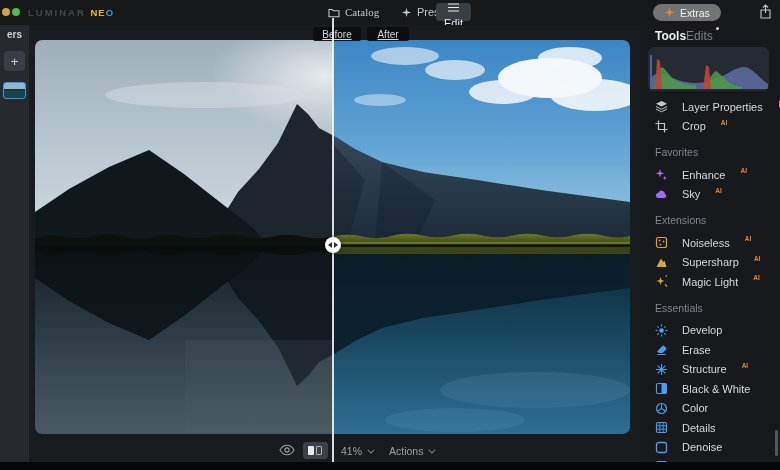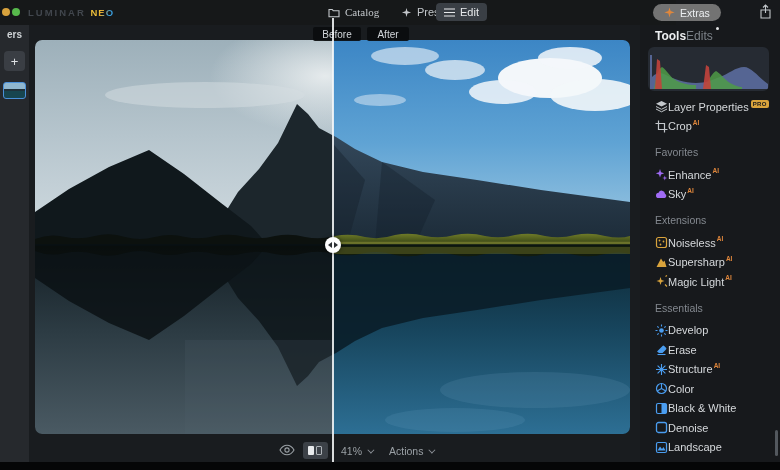--- a/index.html
+++ b/index.html
@@ -15,38 +15,38 @@
   #dot-amber { left:2px;  background:#d8a23d; }
   #dot-green { left:12px; background:#57b94c; }
   #logo { position:absolute; left:28px; top:7px; font-size:9.5px; font-weight:bold; letter-spacing:2px; color:#41464d; white-space:nowrap; }
   #logo .accent {
     background:linear-gradient(115deg,#f3c43a 35%,#e0a62e 50%,#3aa0e0 75%);
     -webkit-background-clip:text; background-clip:text; color:transparent; letter-spacing:1px;
   }
   .top-tab { position:absolute; top:3px; height:18px; display:flex; align-items:center; gap:5px;
              font-size:11px; color:#c3c7cb; padding:0 8px; border-radius:4px; cursor:default; }
   .top-tab.active { background:#3a3f45; color:#e8eaec; }
-  #tab-catalog { left:320px;font-family:Liberation Serif, serif; } #tab-presets { left:393px; } #tab-edit { left:436px; }
+  #tab-catalog { left:320px;font-family:Liberation Serif, serif; } #tab-presets { left:393px; } #tab-edit { left:436px;flex-direction:column; }
   #extras-btn { position:absolute; left:653px; top:4px; height:17px; display:flex; align-items:center; gap:5px;
                 background:#737373; border-radius:9px; padding:0 11px; font-size:10.5px; color:#eceef0; }
   #share-btn { position:absolute; left:759px; top:4px; }
   .ticon svg { display:block; }
   
   #layers-strip { position:absolute; left:0; top:25px; width:29px; height:437px; background:#26292d; }
   #layers-title { position:absolute; left:7px; top:4px; font-size:10px; font-weight:bold; color:#cfd3d6; }
   #add-layer-btn { position:absolute; left:4px; top:26px; width:21px; height:20px; background:#3a3e44;
                    border-radius:4px; color:#dfe2e5; font-size:13px; display:flex; align-items:center; justify-content:center; }
   #layer-thumb { position:absolute; left:3px; top:57px; width:23px; height:17px; border:1.5px solid #4a90d9; border-radius:3px;
                  background:linear-gradient(180deg,#8fb6ce 0 38%, #20313a 38% 55%, #17454f 55% 100%); }
   
   #canvas-area { position:absolute; left:29px; top:25px; width:611px; height:437px; background:#191c1f; }
   #photo { position:absolute; left:6px; top:15px; width:595px; height:394px; border-radius:7px; overflow:hidden; background:#000; }
   #photo svg { display:block; }
   .view-chip { position:absolute; top:27px; height:14px; background:rgba(10,12,14,.92); border-radius:2px;
-               font-size:10px; color:#d2d6da; display:flex; align-items:center; justify-content:center; }
+               font-size:10px; color:#d2d6da; display:flex; align-items:center; justify-content:center;text-decoration:underline; }
   #before-chip { left:284px; width:48px; top:2px; }
   #after-chip  { left:338px; width:42px; top:2px; }
   #split-line { position:absolute; left:303px; top:-7px; width:2px; height:444px; background:rgba(245,247,248,.88); }
   #split-handle { position:absolute; left:296px; top:212px; width:16px; height:16px; border-radius:50%;
                   background:#fdfdfd; box-shadow:0 0 4px rgba(0,0,0,.5); display:flex; align-items:center; justify-content:center; gap:2px; }
   .tri { width:0; height:0; border-top:3px solid transparent; border-bottom:3px solid transparent; }
   .tri.left  { border-right:4px solid #2b2e32; }
   .tri.right { border-left:4px solid #2b2e32; }
   
   #viewer-bar { position:absolute; left:29px; top:440px; width:611px; height:22px; display:flex; align-items:center; }
@@ -60,21 +60,21 @@
           transform:rotate(45deg) translateY(-2px); display:inline-block; }
   
   #sidebar { position:absolute; left:640px; top:25px; width:140px; height:437px; background:#17191c; }
   #side-tabs { position:absolute; left:15px; top:4px; display:flex; gap:0; font-size:12px; }
   #tools-tab { color:#eceef0; font-weight:bold; }
   #edits-tab { color:#7d838a; position:relative; }
   #edits-dot { position:absolute; right:-6px; top:-2px; width:3px; height:3px; border-radius:50%; background:#e3e5e7; }
   #histogram { position:absolute; left:8px; top:22px; width:121px; height:44px; background:#262b33; border-radius:6px; overflow:hidden; }
   #tool-list { position:absolute; left:15px; top:72px; width:122px; }
   .sec-header { font-size:10.5px; color:#83888f; margin:10px 0 6px 0; height:13px; }
-  .tool-row { display:flex; align-items:center; gap:0; height:19.5px; font-size:11px; color:#d6d9dc; white-space:nowrap; }
+  .tool-row { display:flex; align-items:center; gap:14px; height:19.5px; font-size:11px; color:#d6d9dc; white-space:nowrap; }
   .t-icon { width:13px; height:13px; flex:0 0 13px; display:flex; align-items:center; justify-content:center; }
   .t-icon svg { display:block; }
   .c-gray  { color:#c3c7cb; } .c-purple { color:#a06bf5; } .c-gold { color:#d9a33c; } .c-blue { color:#4a9df0; }
   .sup-ai { font-size:6.5px; color:#e0873c; font-weight:bold; margin-left:1px; transform:translateY(-4px); }
   .badge-pro { font-size:6px; font-weight:bold; color:#17191c; background:#d9a33c; border-radius:2px;
                padding:1px 2px; margin-left:2px; transform:translateY(-3px); letter-spacing:.3px; }
   #side-scrollbar { position:absolute; left:135px; top:405px; width:3px; height:26px; background:#53585e; border-radius:2px; }
   
   #bottom-strip { position:absolute; left:0; top:462px; width:780px; height:8px; background:#050607; }
 </style>
@@ -376,34 +376,43 @@
               <path d="M6.5 1v11M1 6.5h11M2.6 2.6l7.8 7.8M10.4 2.6l-7.8 7.8" stroke="currentColor" stroke-width="1.1"></path>
               <circle cx="6.5" cy="6.5" r="1.6" fill="currentColor"></circle>
             </svg>
           </span>
           <span>Structure</span>
           <span class="sup-ai">AI</span>
         </div>
         <div class="tool-row">
           <span class="t-icon c-blue">
             <svg width="13" height="13" viewBox="0 0 13 13">
+              <rect x="1.5" y="1.5" width="10" height="10" rx="1.5" fill="none" stroke="currentColor" stroke-width="1.2"></rect>
+              <path d="M6.5 1.5h3.5a1.5 1.5 0 011.5 1.5v7a1.5 1.5 0 01-1.5 1.5H6.5z" fill="currentColor"></path>
+            </svg>
+          </span>
+          <span>Black &amp; White</span>
+        </div>
+        <div class="tool-row">
+          <span class="t-icon c-blue">
+            <svg width="13" height="13" viewBox="0 0 13 13">
               <circle cx="6.5" cy="6.5" r="5" fill="none" stroke="currentColor" stroke-width="1.2"></circle>
               <path d="M6.5 6.5V1.5M6.5 6.5l4.3 2.5M6.5 6.5L2.2 9" stroke="currentColor" stroke-width="1.1"></path>
             </svg>
           </span>
           <span>Color</span>
         </div>
         <div class="tool-row">
           <span class="t-icon c-blue">
             <svg width="13" height="13" viewBox="0 0 13 13">
               <rect x="1.5" y="1.5" width="10" height="10" rx="1.5" fill="none" stroke="currentColor" stroke-width="1.2"></rect>
-              <path d="M6.5 1.5h3.5a1.5 1.5 0 011.5 1.5v7a1.5 1.5 0 01-1.5 1.5H6.5z" fill="currentColor"></path>
-            </svg>
-          </span>
-          <span>Black &amp; White</span>
+              <path d="M4.8 1.5v10M8.2 1.5v10M1.5 4.8h10M1.5 8.2h10" stroke="currentColor" stroke-width="0.9"></path>
+            </svg>
+          </span>
+          <span>Details</span>
         </div>
         <div class="tool-row">
           <span class="t-icon c-blue">
             <svg width="13" height="13" viewBox="0 0 13 13">
               <rect x="1.5" y="1.5" width="10" height="10" rx="2" fill="none" stroke="currentColor" stroke-width="1.3"></rect>
             </svg>
           </span>
           <span>Denoise</span>
         </div>
         <div class="tool-row">

